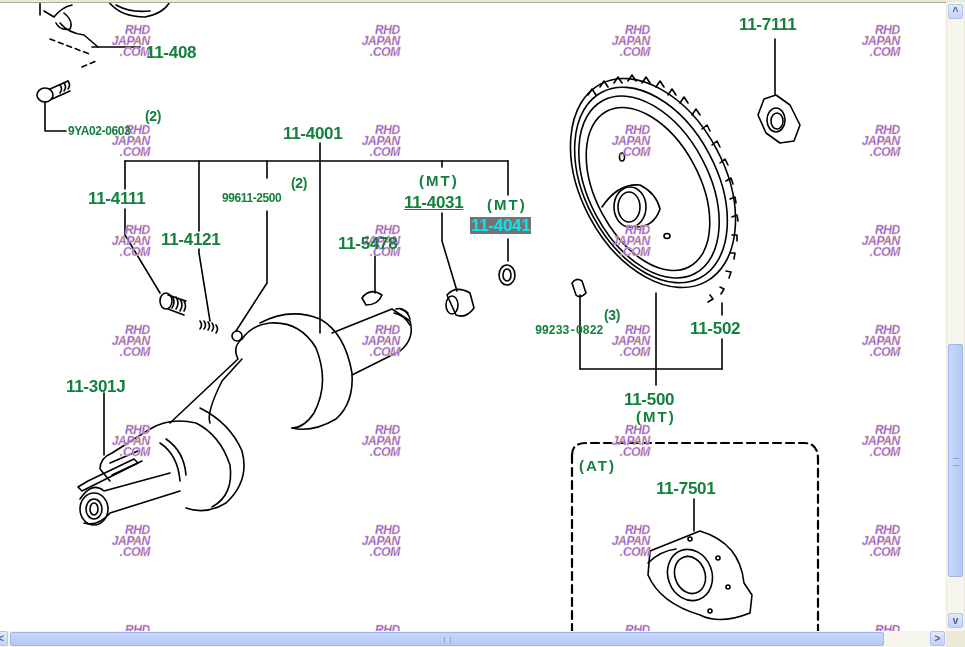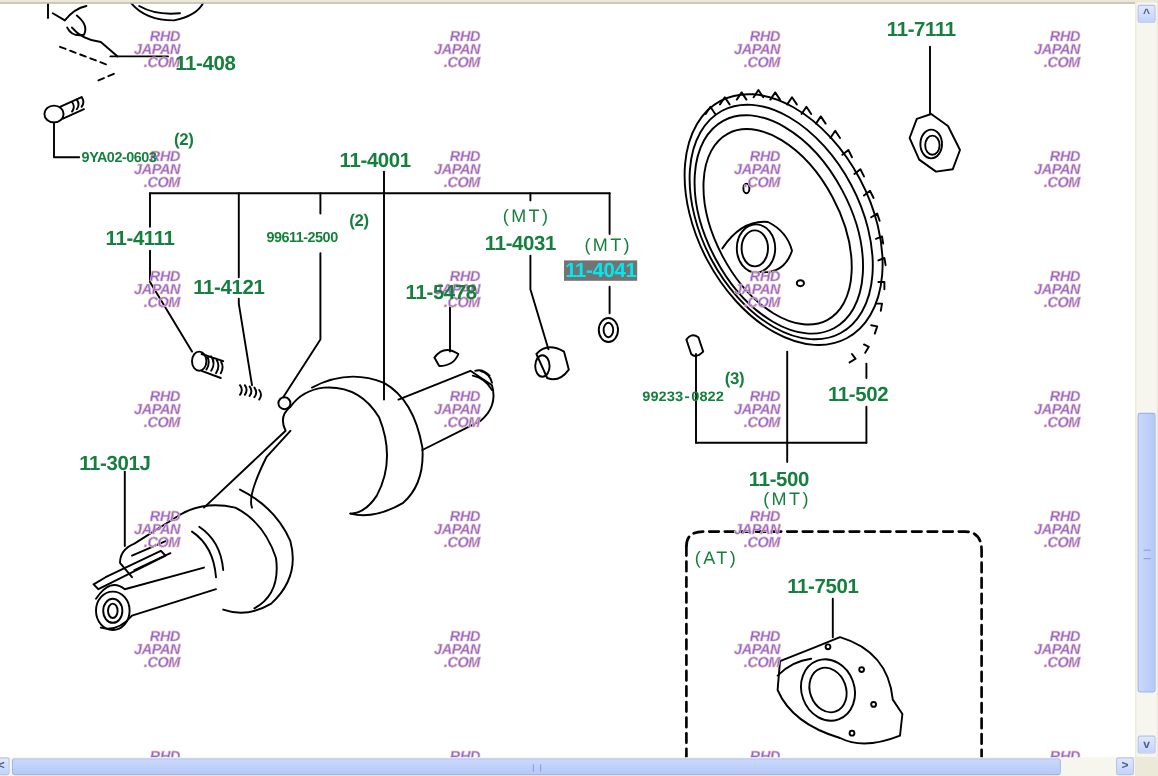--- a/index.html
+++ b/index.html
@@ -2,21 +2,21 @@
 <html><head>
 <meta charset="utf-8">
 <style>
   html, body { margin:0; padding:0; }
   body { width:965px; height:647px; overflow:hidden; background:#ece9d8; font-family:"Liberation Sans", sans-serif; position:relative; }
   #viewport { position:absolute; left:0; top:2px; width:946px; height:629px; background:#fff; overflow:hidden; border-top:1px solid #aca899; }
   #diagram { position:absolute; left:0; top:0; }
   .lbl { position:absolute; font-family:"Liberation Sans", sans-serif; font-weight:bold; color:#15803d; font-size:17px; letter-spacing:-0.3px; white-space:nowrap; line-height:1; }
   .lbl.sm { font-size:12px; letter-spacing:-0.4px;text-align:right; }
   .lbl.qty { font-size:14px; }
-  .lbl.note { font-weight:normal; font-size:15px; letter-spacing:2px; }
+  .lbl.note { font-weight:bold; font-size:15px; letter-spacing:2px; }
   .lbl.hl { background:#737373; color:#00e8f0; padding:0 1px; }
   .wm { position:absolute; width:52px; text-align:right; font-family:"Liberation Sans", sans-serif; font-weight:bold; font-style:italic; font-size:12px; line-height:11px; color:#8b5cf6; -webkit-text-stroke:0.6px #e0b8a6; pointer-events:none; letter-spacing:-0.3px; }
   .wm span { display:block; }
   
   #vscroll { position:absolute; left:946px; top:2px; width:17px; height:629px; background:#f6f5ee; border-left:1px solid #ece9d8; }
   #hscroll { position:absolute; left:0; top:631px; width:946px; height:16px; background:#f6f5ee; }
   .sbtn { position:absolute; width:15px; height:15px; background:linear-gradient(#e0e8fc,#c2d3fb); border:1px solid #b2c4ef; border-radius:2px; box-sizing:border-box; display:flex; align-items:center; justify-content:center; color:#4d6185; font-size:10px; font-weight:bold; }
   .thumb-v { position:absolute; left:1px; top:342px; width:15px; height:233px; background:linear-gradient(90deg,#c9d8fc,#b5c9f7); border:1px solid #9fb5e8; border-radius:2px; box-sizing:border-box; }
   .thumb-h { position:absolute; left:10px; top:1px; width:470px; height:14px; background:linear-gradient(#c9d8fc,#b5c9f7); border:1px solid #9fb5e8; border-radius:2px; box-sizing:border-box; }
   .grip-v { position:absolute; left:4px; top:50%; width:6px; height:6px; margin-top:-3px; border-top:1px solid #8ea4d8; border-bottom:1px solid #8ea4d8; }
@@ -272,21 +272,21 @@
 
   <div class="lbl" style="left:146px;top:41px;">11-408</div>
   <div class="lbl qty" style="left:145px;top:106px;">(2)</div>
   <div class="lbl sm" style="left:68px;top:122px;">9YA02-0603</div>
   <div class="lbl" style="left:283px;top:122px;">11-4001</div>
   <div class="lbl" style="left:88px;top:187px;">11-4111</div>
   <div class="lbl qty" style="left:291px;top:173px;">(2)</div>
   <div class="lbl sm" style="left:222px;top:189px;">99611-2500</div>
   <div class="lbl" style="left:161px;top:228px;">11-4121</div>
   <div class="lbl note" style="left:419px;top:170px;">(MT)</div>
-  <div class="lbl" style="left:404px;top:191px;">11-4031</div>
+  <div class="lbl" style="left:404px;top:191px;text-decoration:underline;">11-4031</div>
   <div class="lbl note" style="left:487px;top:194px;">(MT)</div>
   <div class="lbl hl" style="left:470px;top:214px;">11-4041</div>
   <div class="lbl" style="left:338px;top:232px;">11-5478</div>
   <div class="lbl" style="left:739px;top:13px;">11-7111</div>
   <div class="lbl qty" style="left:604px;top:305px;">(3)</div>
   <div class="lbl sm" style="left:535px;top:322px;font-family:Liberation Mono, monospace;">99233-0822</div>
   <div class="lbl" style="left:690px;top:317px;">11-502</div>
   <div class="lbl" style="left:624px;top:388px;">11-500</div>
   <div class="lbl note" style="left:636px;top:406px;">(MT)</div>
   <div class="lbl" style="left:66px;top:375px;">11-301J</div>

